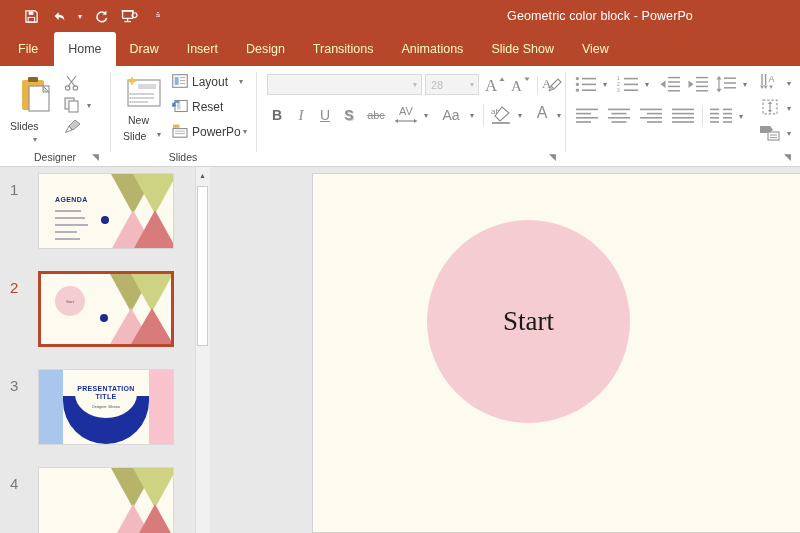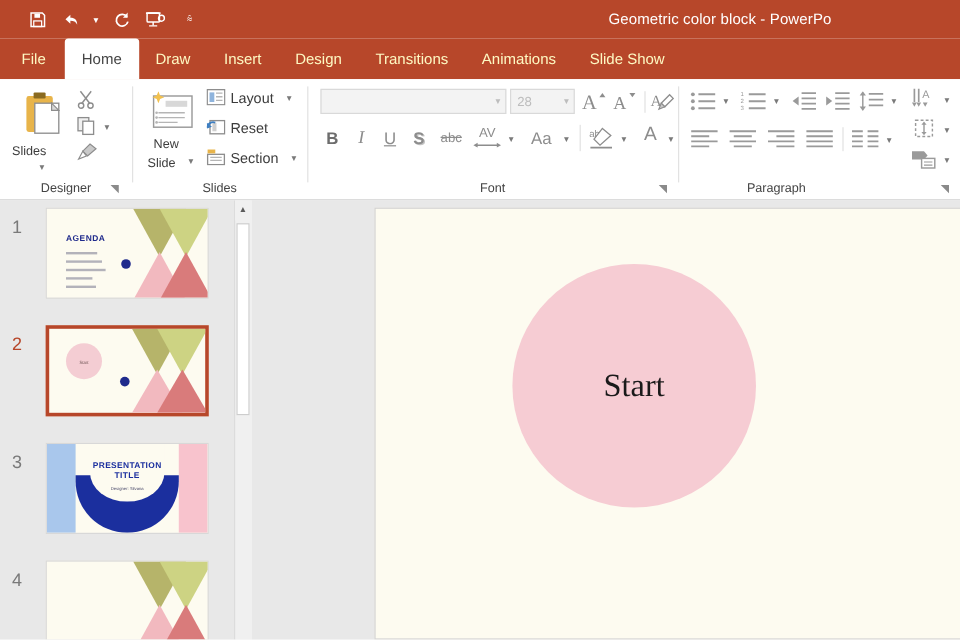--- a/index.html
+++ b/index.html
@@ -284,20 +284,21 @@
 
   <div class="tabstrip">
     <div class="tab first">File</div>
     <div class="tab active">Home</div>
     <div class="tab">Draw</div>
     <div class="tab">Insert</div>
     <div class="tab">Design</div>
     <div class="tab">Transitions</div>
     <div class="tab">Animations</div>
     <div class="tab">Slide Show</div>
+    <div class="tab">View</div>
   </div>
 
   <div class="ribbon">
 
     <div class="rgroup" style="left:0; width:110px;">
       <div class="icon-btn" style="left:14px; top:8px; width:42px; height:44px;">
         <svg width="38" height="40" viewBox="0 0 38 40">
           <rect x="6" y="4" width="22" height="30" rx="2" fill="#e8b44a"></rect>
           <rect x="12" y="1" width="10" height="5" rx="1" fill="#8a6a20"></rect>
           <rect x="13" y="10" width="20" height="25" fill="#ffffff" stroke="#8d8d8d" stroke-width="1.1"></rect>
@@ -375,21 +376,21 @@
       <div class="lbl" style="left:81px; top:34px; font-size:12px;">Reset</div>
 
       <div class="icon-btn" style="left:60px; top:57px; width:18px; height:16px;">
         <svg width="16" height="14" viewBox="0 0 16 14">
           <rect x="1" y="4.6" width="14" height="8.6" fill="#ffffff" stroke="#8d8d8d" stroke-width="1.1"></rect>
           <rect x="1" y="0.6" width="6.4" height="3.2" fill="#e8b44a"></rect>
           <line x1="3.2" y1="7.2" x2="12.8" y2="7.2" stroke="#b5b5b5" stroke-width="1"></line>
           <line x1="3.2" y1="9.6" x2="12.8" y2="9.6" stroke="#b5b5b5" stroke-width="1"></line>
         </svg>
       </div>
-      <div class="lbl" style="left:81px; top:59px; font-size:12px;">Section</div>
+      <div class="lbl" style="left:81px; top:59px; font-size:12px;">PowerPo</div>
       <div class="icon-btn caret" style="left:128px; top:58px; width:12px; height:14px;">▾</div>
 
       <div class="rgroup-label">Slides</div>
     </div>
     <div class="rgroup-sep" style="left:256px;"></div>
 
     <div class="rgroup" style="left:257px; width:307px;">
       <div class="combo" style="left:10px; top:8px; width:155px; height:21px;">
         <div class="val"></div>
         <div class="cv">▾</div>
@@ -450,21 +451,20 @@
           <text x="1" y="9" font-family="Liberation Sans, sans-serif" font-size="8" fill="#8d8d8d">ab</text>
           <path d="M12 2 L19 8 L10 16 L5 11 Z" fill="#ffffff" stroke="#8d8d8d" stroke-width="1.1"></path>
           <line x1="2" y1="18" x2="20" y2="18" stroke="#8d8d8d" stroke-width="1.6"></line>
         </svg>
       </div>
       <div class="icon-btn caret" style="left:257px; top:38px; width:12px; height:22px;">▾</div>
       <div class="fbtn" style="left:274px; top:36px; width:22px; height:22px;
            font-size:16px;">A</div>
       <div class="icon-btn caret" style="left:296px; top:38px; width:12px; height:22px;">▾</div>
 
-      <div class="rgroup-label">Font</div>
       <div class="dlg-launcher" style="left:292px;">◥</div>
     </div>
     <div class="rgroup-sep" style="left:565px;"></div>
 
     <div class="rgroup" style="left:566px; width:234px;">
       <div class="icon-btn" style="left:8px; top:8px; width:24px; height:20px;">
         <svg width="22" height="17" viewBox="0 0 22 17">
           <circle cx="2.4" cy="2.6" r="1.6" fill="#9a9a9a"></circle>
           <circle cx="2.4" cy="8.4" r="1.6" fill="#9a9a9a"></circle>
           <circle cx="2.4" cy="14.2" r="1.6" fill="#9a9a9a"></circle>
@@ -585,21 +585,20 @@
           <line x1="1" y1="9.8" x2="10" y2="9.8" stroke="#9a9a9a" stroke-width="1.6"></line>
           <line x1="1" y1="14" x2="10" y2="14" stroke="#9a9a9a" stroke-width="1.6"></line>
           <line x1="14" y1="1.4" x2="23" y2="1.4" stroke="#9a9a9a" stroke-width="1.6"></line>
           <line x1="14" y1="5.6" x2="23" y2="5.6" stroke="#9a9a9a" stroke-width="1.6"></line>
           <line x1="14" y1="9.8" x2="23" y2="9.8" stroke="#9a9a9a" stroke-width="1.6"></line>
           <line x1="14" y1="14" x2="23" y2="14" stroke="#9a9a9a" stroke-width="1.6"></line>
         </svg>
       </div>
       <div class="icon-btn caret" style="left:169px; top:40px; width:12px; height:20px;">▾</div>
 
-      <div class="rgroup-label" style="left:-36px;">Paragraph</div>
       <div class="dlg-launcher" style="left:218px;">◥</div>
     </div>
   </div>
 
   <div class="workarea">
 
     <div class="thumbpane">
 
       <div class="thumb-row" style="top:6px; height:78px;">
         <div class="thumb-num">1</div>

